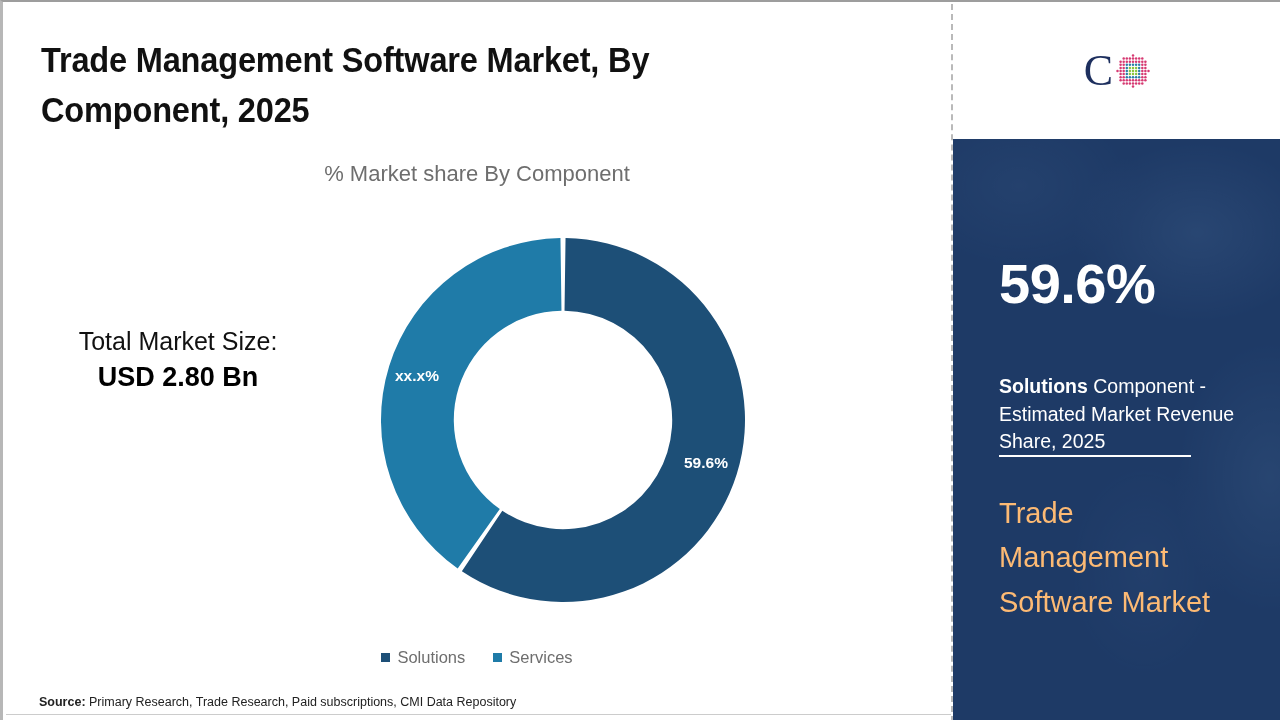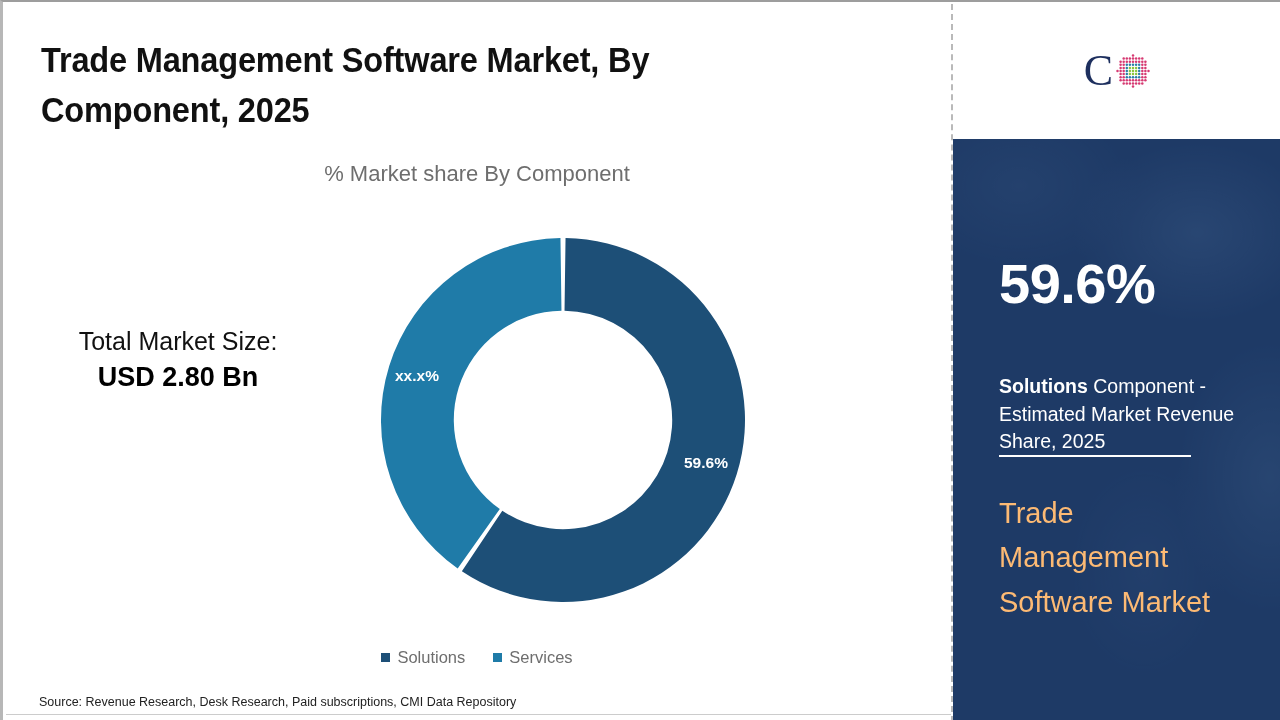--- a/index.html
+++ b/index.html
@@ -65,21 +65,21 @@
   }
   .legend-item { display:flex; align-items:center; gap:7px; }
   .legend-swatch { width:9px; height:9px; display:block; }
   .legend-text { font-size:16.5px; color:#6e6e6e; font-family:"Liberation Sans", sans-serif; }
 
   
   #source-line {
     position:absolute; left:36px; top:693px;
     font-size:12.5px; color:#222; font-family:"Liberation Sans", sans-serif;
   }
-  #source-line b { font-weight:normal; }
+  #source-line b { font-weight:bold; }
   #bottom-rule {
     position:absolute; left:3px; top:712px; width:945px; height:1px;
     background:#cccccc;
   }
 
   
   #dashed-sep {
     position:absolute; left:948px; top:2px; width:0; height:718px;
     border-left:2px dashed #b9b9b9;
   }
@@ -178,21 +178,21 @@
         <span class="legend-swatch" style="background:#1d4f77"></span>
         <span class="legend-text">Solutions</span>
       </div>
       <div class="legend-item">
         <span class="legend-swatch" style="background:#1f7ba8"></span>
         <span class="legend-text">Services</span>
       </div>
     </div>
 
     <div id="source-line">
-      <b>Source:</b><span> Revenue Research, Desk Research, Paid subscriptions, CMI Data Repository</span>
+      <b>Source:</b><span> Primary Research, Trade Research, Paid subscriptions, CMI Data Repository</span>
     </div>
     <div id="bottom-rule"></div>
   </div>
 
   <div id="dashed-sep"></div>
 
   <div id="right-col">
 
     <div id="logo-box">
       <div id="logo-top">

